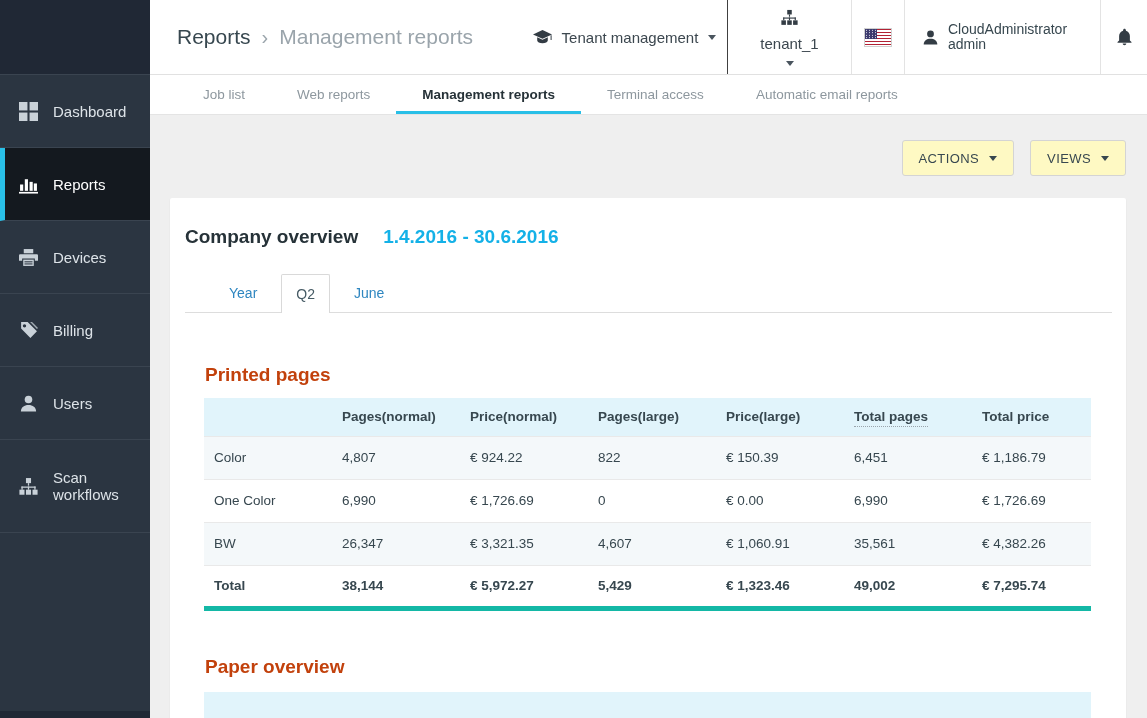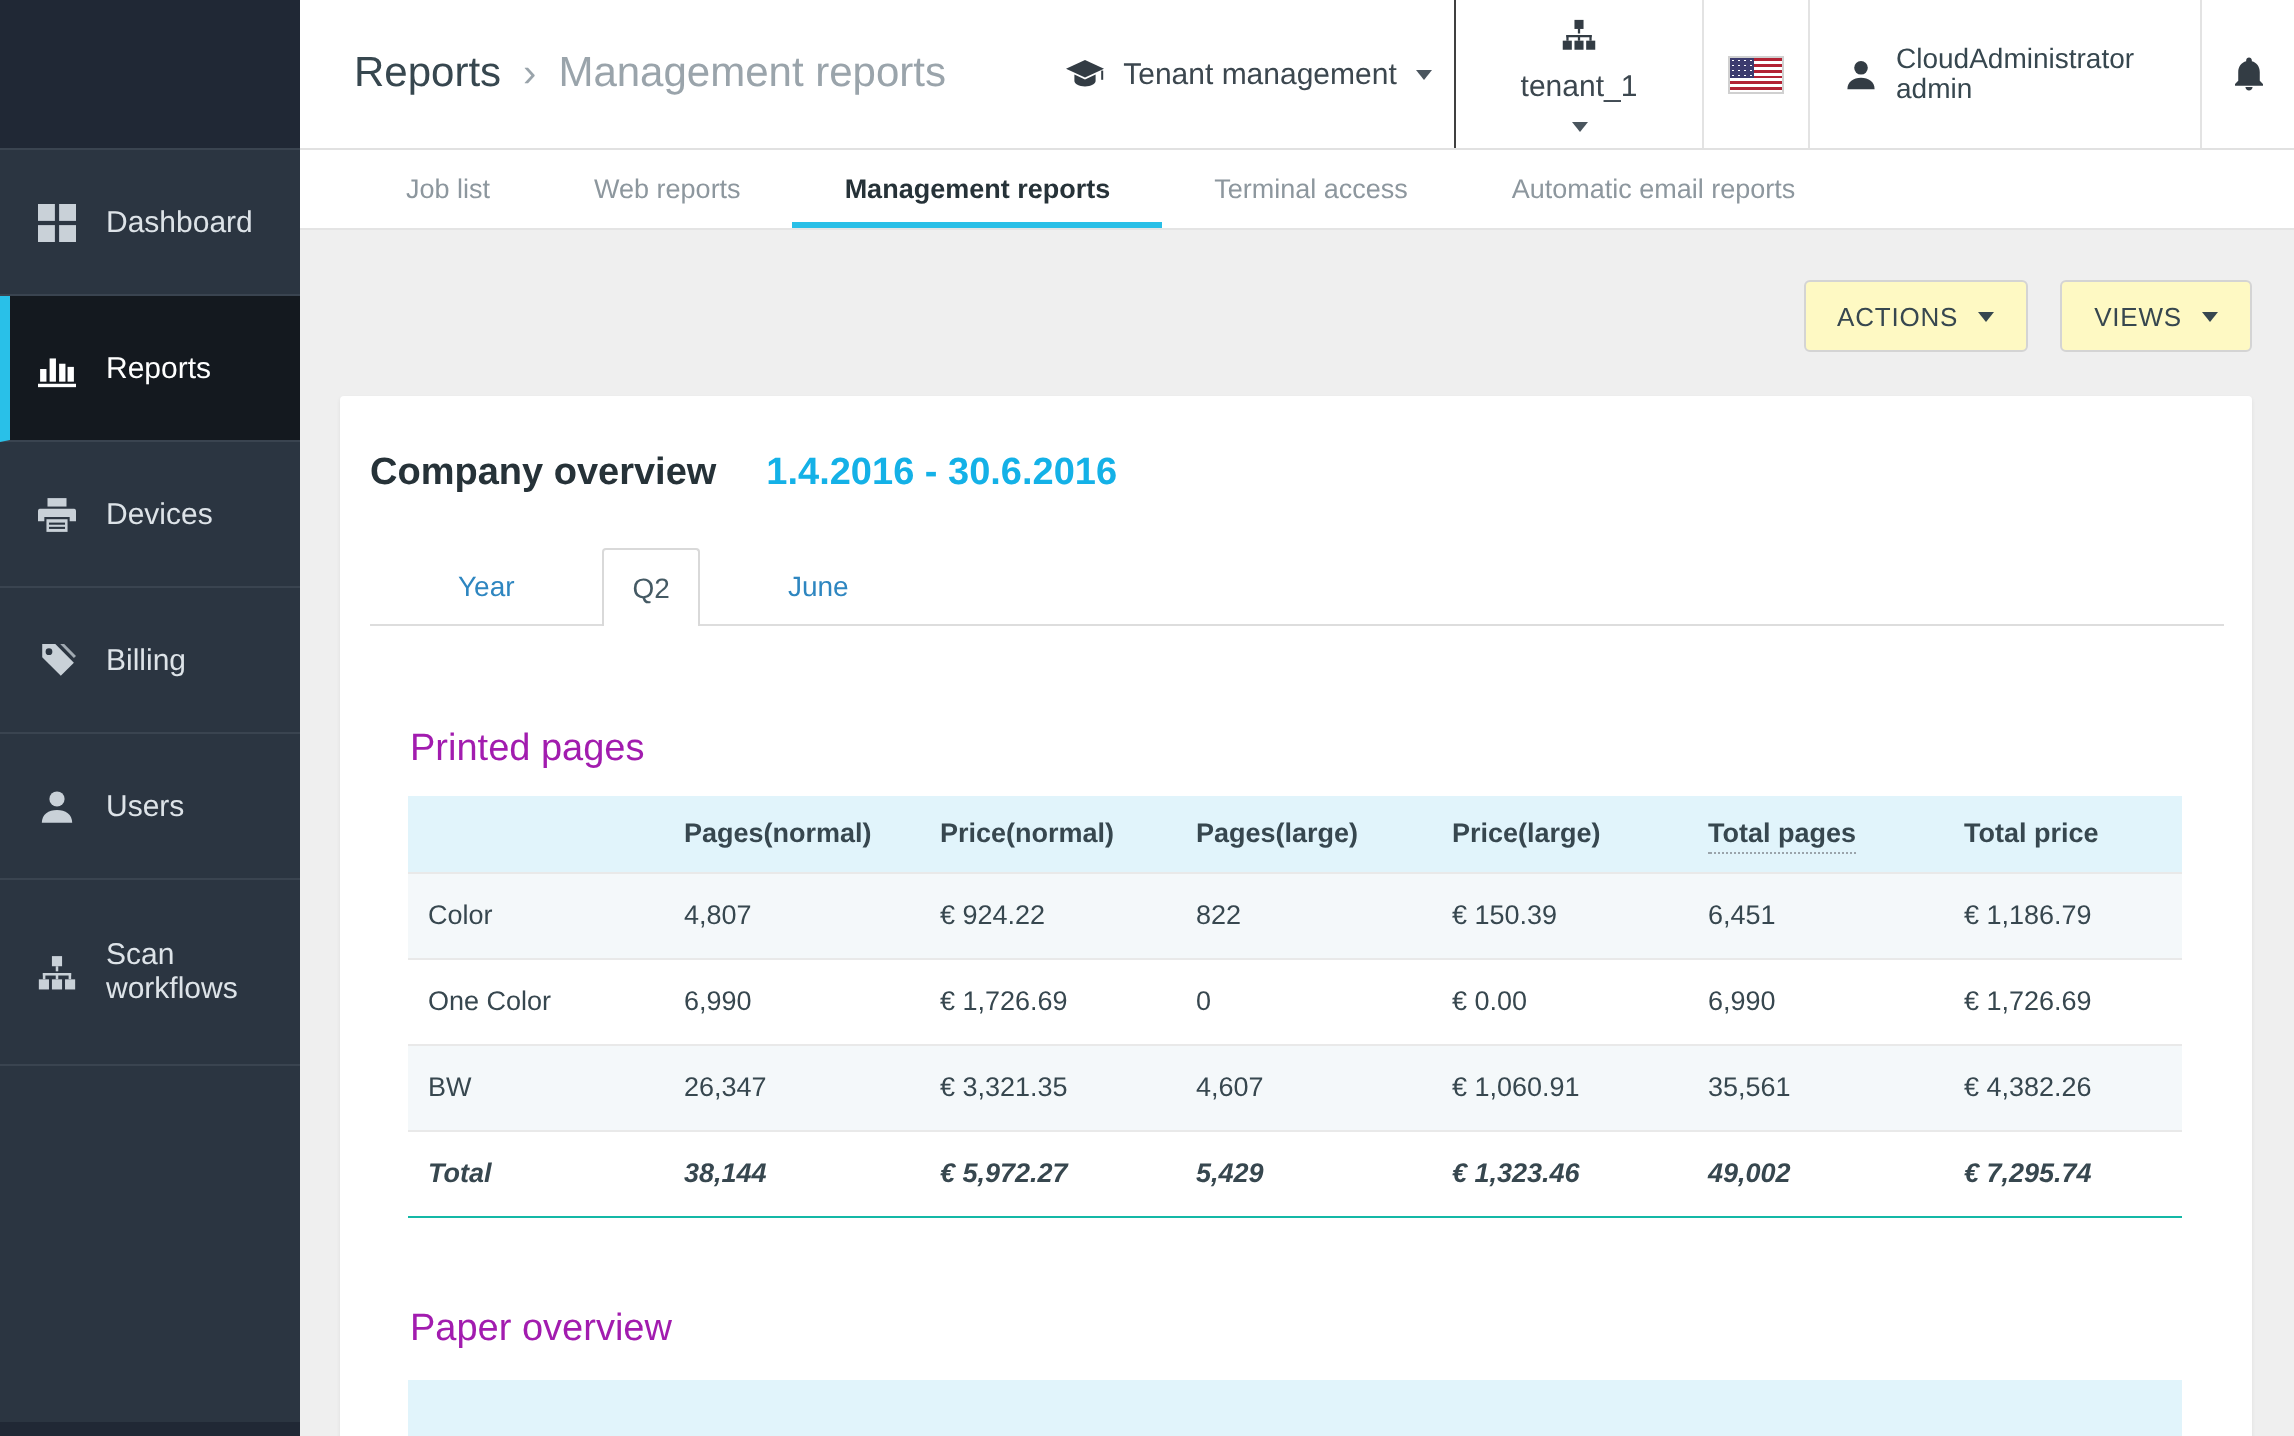--- a/index.html
+++ b/index.html
@@ -59,38 +59,38 @@
     display:flex; align-items:center; gap:9px; font-size:13px; color:#37474f; letter-spacing:.4px; cursor:pointer; }
   .btn .caret { border-top-color:#37474f; }
 
   .card { margin:22px 21px 0 20px; background:#fff; border-radius:2px;
     box-shadow:0 1px 2px rgba(0,0,0,.07); padding:28px 14px 60px 15px; min-height:560px; }
   .report-head { display:flex; gap:25px; font-size:19px; font-weight:bold; line-height:22px; }
   .report-title { color:#263238; }
   .report-date { color:#14b1e7; }
 
   .subtabs { display:flex; align-items:flex-end; height:38px; border-bottom:1px solid #dddddd;
-    margin-top:27px; padding-left:20px;gap:20px; }
+    margin-top:27px; padding-left:20px; }
   .subtab { height:38px; line-height:38px; padding:0 24px; font-size:14px; color:#2e86c0; cursor:pointer; }
   .subtab.active { height:39px; line-height:38px; margin-bottom:-1px; padding:0 14px;
     background:#fff; border:1px solid #d9d9d9; border-bottom:none; border-radius:2px 2px 0 0;
     color:#455a64; cursor:default; }
 
-  .section-title { font-size:19px; font-weight:normal; color:#a21caf; line-height:22px;
+  .section-title { font-size:19px; font-weight:bold; color:#c2410c; line-height:22px;
     margin:51px 0 12px 20px; }
   .section-title.paper { margin-top:45px; margin-bottom:14px; }
 
   table.report { border-collapse:collapse; table-layout:fixed; width:887px; margin-left:19px;
     font-size:13.5px; color:#37474f; }
   table.report th { background:#e1f4fb; height:38px; text-align:left; padding-left:10px;
     font-weight:bold; color:#37474f; }
   table.report td { height:43px; padding-left:10px; border-top:1px solid #e9e9e9; }
   table.report tbody tr:nth-child(odd) { background:#f4f8fa; }
   table.report tbody tr.total-row { font-weight:bold; }
-  table.report tbody tr.total-row td { border-bottom:1px solid #14b8a6;font-style:italic; }
+  table.report tbody tr.total-row td { border-bottom:5px solid #14b8a6; }
   .dotted { border-bottom:1px dotted #9aa4ab; padding-bottom:2px; }
 
   .paper-bar { width:887px; height:38px; margin-left:19px; background:#e1f4fb; }
 </style>
 </head>
 <body>
 
 <nav class="sidebar">
   <div class="logo-block"></div>
 

